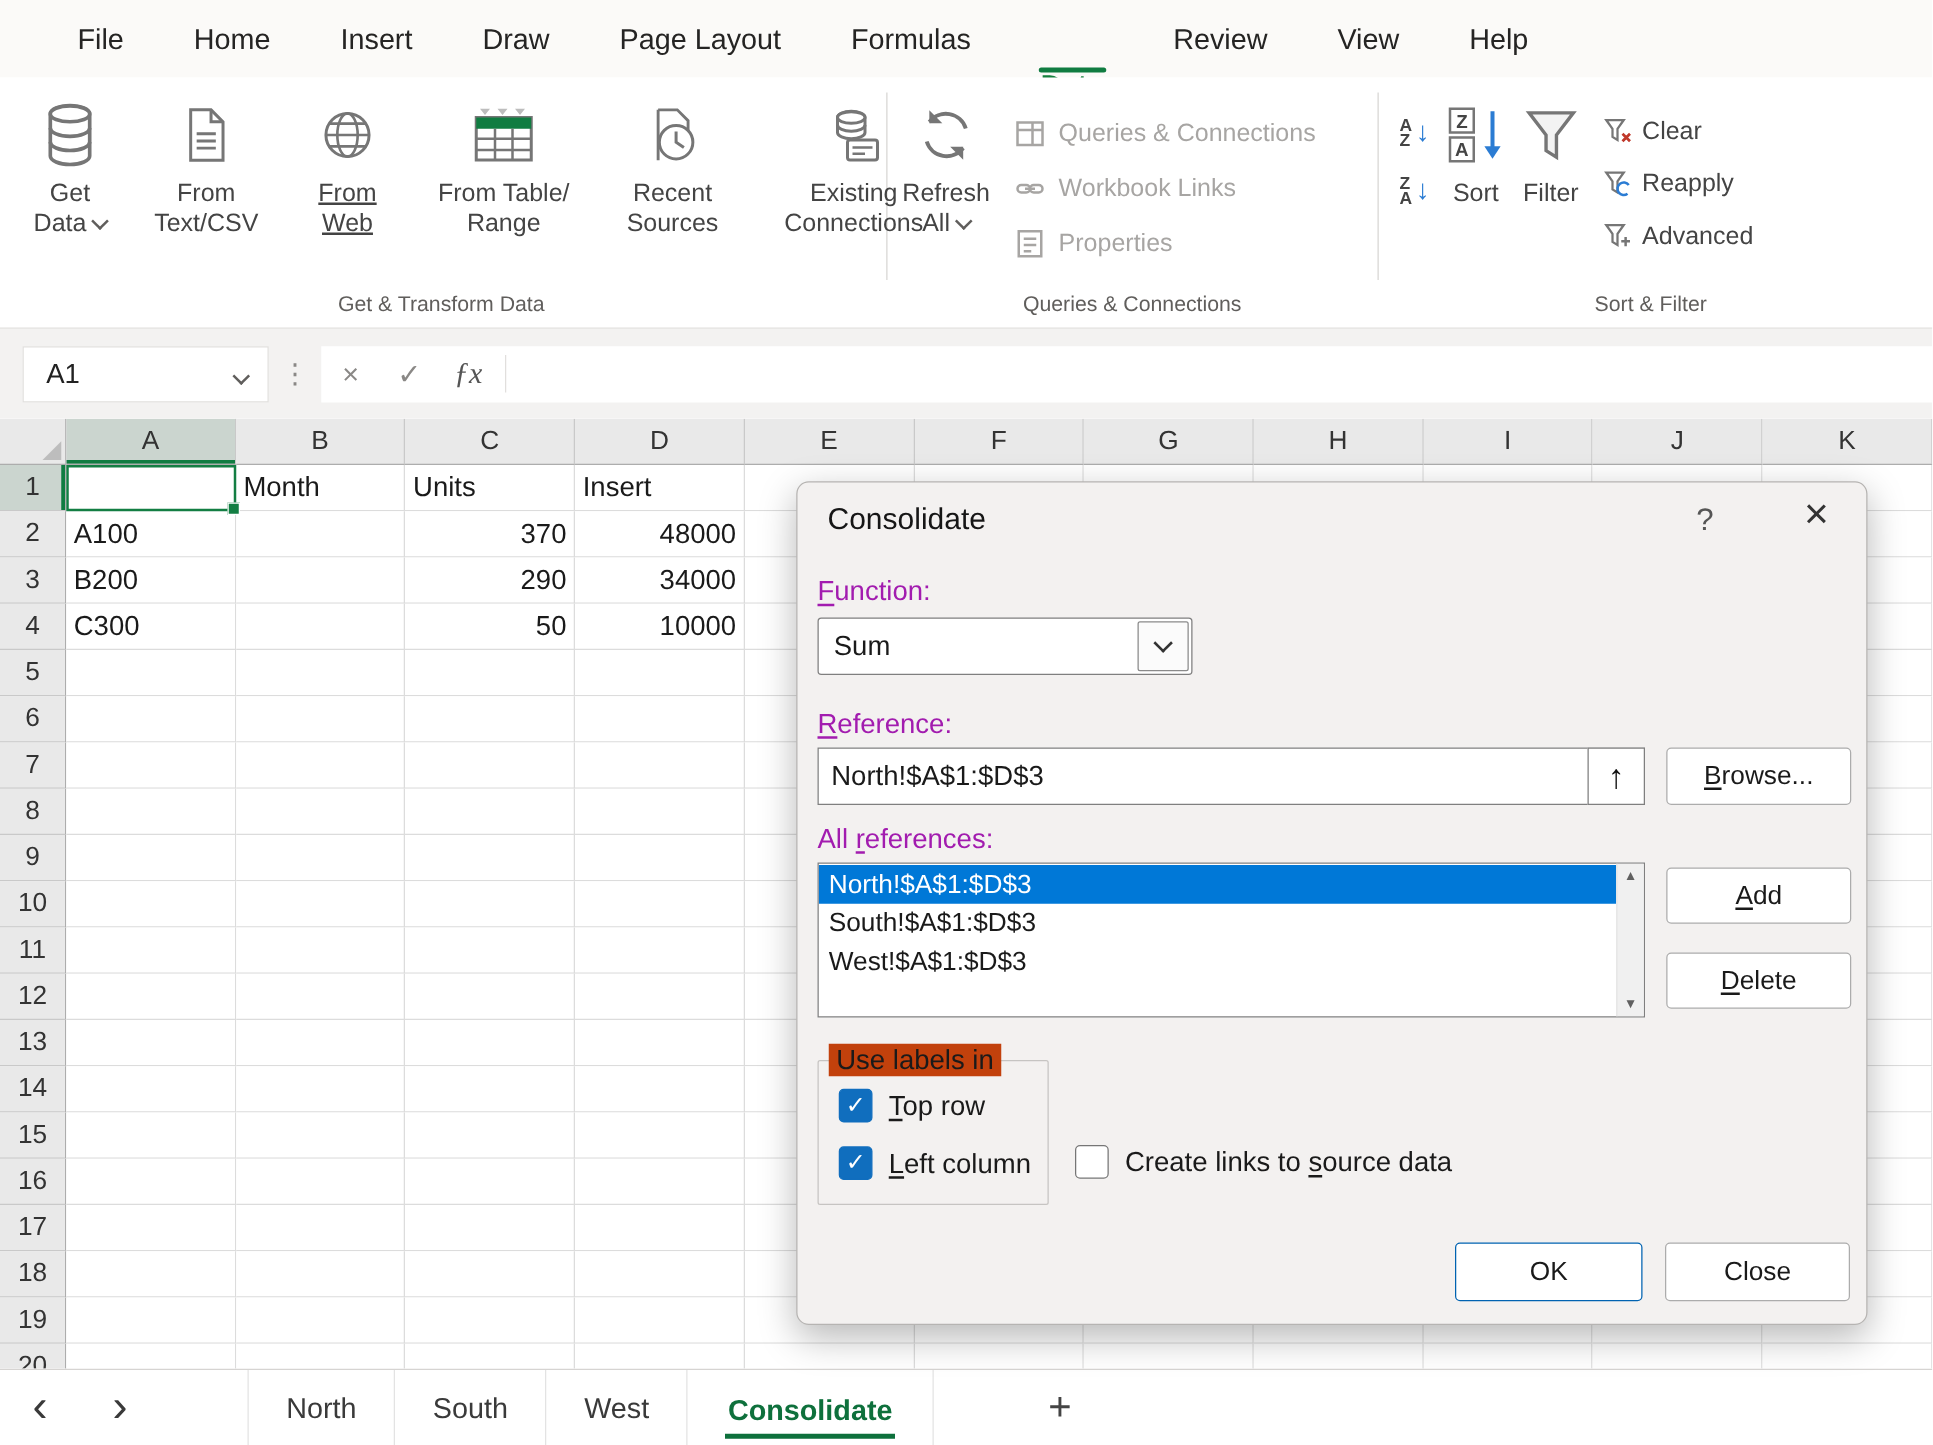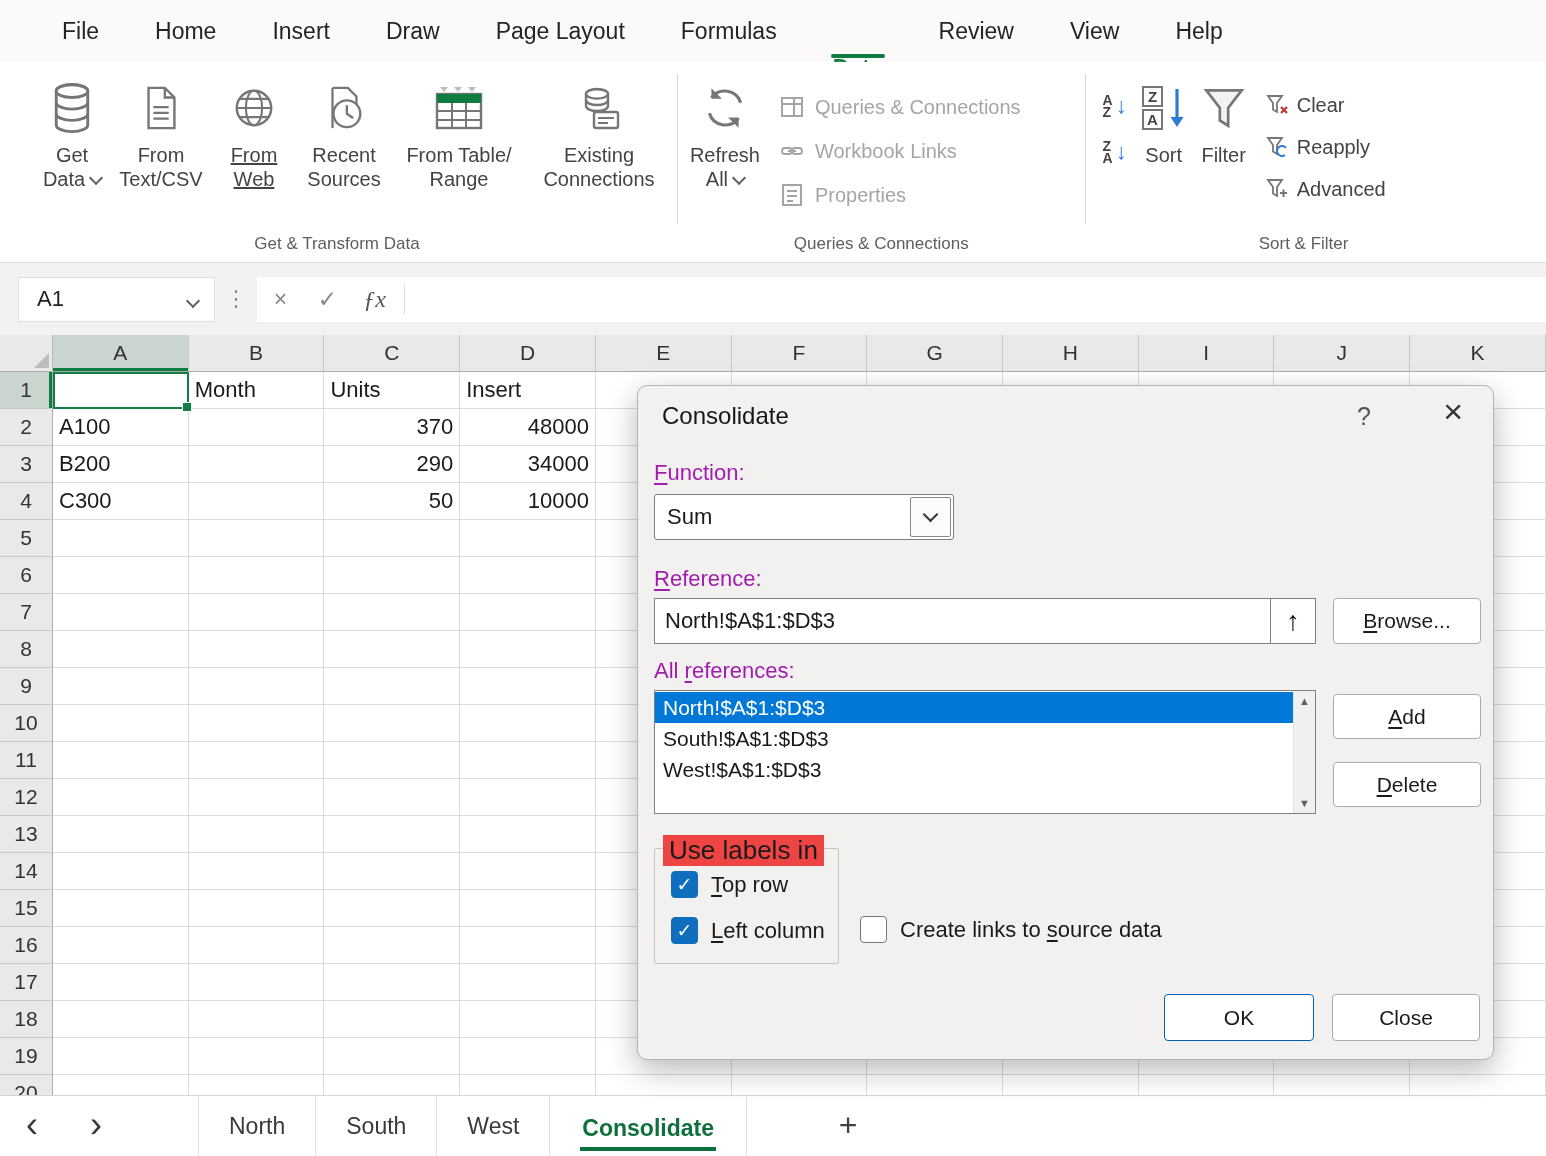--- a/index.html
+++ b/index.html
@@ -12,21 +12,21 @@
   .menu-item.active{font-weight:700;color:#15803d;margin-top:37px;}
   .menu-item.active::after{content:'';position:absolute;left:26px;right:26px;bottom:4px;height:4px;background:#107C41;border-radius:2px;}
 
   
   .ribbon{height:200px;background:#fff;border-bottom:1px solid #E1DFDD;display:flex;position:relative;}
   .rgroup{position:relative;height:200px;}
   .g1{width:706px;}
   .g2{width:438px;}
   .g3{width:500px;}
   .rbuttons{display:flex;padding-top:12px;align-items:flex-start;}
-  .g1 .rbuttons{padding-left:36px;}
+  .g1 .rbuttons{padding-left:20px;gap:20px;}
   .rlabel{position:absolute;bottom:8px;left:0;width:100%;text-align:center;font-size:17px;color:#605E5C;white-space:nowrap;}
   .g3 .rlabel{width:430px;}
   .rdiv{width:1px;background:#D8D6D4;margin:12px 3px 38px;}
   .bigbtn{display:flex;flex-direction:column;align-items:center;padding:6px 4px;color:#444;font-size:20px;text-align:center;line-height:1.18;cursor:default;}
   .bigbtn .icon{height:56px;display:flex;align-items:center;justify-content:center;}
   .blabel{margin-top:8px;}
   .w64{width:64px;} .w96{width:98px;} .w70{width:72px;text-decoration:underline;} .w120{width:122px;} .w90{width:92px;} .w140{width:142px;} .w80{width:80px;}
   .chev{display:inline-block;width:8px;height:8px;border-right:2px solid #605E5C;border-bottom:2px solid #605E5C;transform:rotate(45deg);margin-left:6px;vertical-align:3px;}
   .qcol{display:flex;flex-direction:column;gap:6px;padding-top:14px;margin-left:10px;}
   .smallrow{display:flex;align-items:center;gap:10px;height:38px;font-size:20px;color:#A7A5A3;white-space:nowrap;}
@@ -81,21 +81,21 @@
   .dbtn{position:absolute;background:#fff;border:1px solid #ACACAC;border-radius:4px;font-size:21px;color:#1a1a1a;display:flex;align-items:center;justify-content:center;box-sizing:border-box;font-family:inherit;cursor:default;}
   .dbtn.default{border:1.6px solid #0063B1;}
   .listbox{position:absolute;left:16px;top:304px;width:662px;height:124px;background:#fff;border:1px solid #7F7F7F;box-sizing:border-box;}
   .lb-items{position:absolute;left:0;top:1px;right:22px;bottom:0;overflow:hidden;}
   .lbitem{height:31px;line-height:31px;padding:0 8px;font-size:21px;color:#1a1a1a;white-space:nowrap;}
   .lbitem.sel{background:#0078D7;color:#fff;}
   .lb-scroll{position:absolute;right:0;top:0;bottom:0;width:21px;background:#F0F0F0;border-left:1px solid #E3E3E3;}
   .lb-arrow{position:absolute;left:0;width:100%;text-align:center;font-size:11px;color:#606060;}
   .lb-arrow.up{top:4px;} .lb-arrow.down{bottom:4px;}
   .groupbox{position:absolute;left:16px;top:462px;width:183px;height:114px;border:1px solid #C6C4C2;border-radius:2px;}
-  .gb-label{position:absolute;left:8px;top:-14px;background:#ef4444;padding:0 6px;font-size:26px;color:#1a1a1a;white-space:nowrap;text-align:right;}
+  .gb-label{position:absolute;left:8px;top:-14px;background:#c2410c;padding:0 6px;font-size:22px;color:#1a1a1a;white-space:nowrap;text-align:right;}
   .checkrow{position:absolute;display:flex;align-items:center;gap:13px;font-size:22px;color:#1a1a1a;white-space:nowrap;}
   .cbx{width:27px;height:27px;border:1.6px solid #767676;border-radius:4px;background:#fff;box-sizing:border-box;display:flex;align-items:center;justify-content:center;flex:0 0 27px;}
   .cbx.checked{background:#106EBE;border-color:#106EBE;}
   .cbx.checked::after{content:'✓';color:#fff;font-size:19px;font-weight:700;line-height:1;}
   u{text-decoration:underline;text-underline-offset:3px;}
 
   
   .tabbar{position:absolute;left:0;right:0;bottom:0;height:61px;background:#fff;border-top:1px solid #D6D4D2;display:flex;align-items:stretch;box-sizing:border-box;}
   .tnav{width:64px;text-align:center;line-height:58px;font-size:36px;color:#3A3A3A;}
   .tabs{display:flex;margin-left:70px;}
@@ -153,39 +153,39 @@
             <svg width="46" height="46" viewBox="0 0 48 48">
                 <circle cx="24" cy="24" r="18" fill="#fff" stroke="#767676" stroke-width="2.5"></circle>
                 <ellipse cx="24" cy="24" rx="8.5" ry="18" fill="none" stroke="#767676" stroke-width="2.2"></ellipse>
                 <path d="M6 24h36M9 14.5h30M9 33.5h30" stroke="#767676" stroke-width="2.2" fill="none"></path>
               </svg>
           </span>
           <span class="blabel w70"><span>From Web</span></span>
         </div>
         <div class="bigbtn">
           <span class="icon">
+            <svg width="54" height="50" viewBox="0 0 54 50">
+                <path d="M8 4l4 5 4-5zM22 4l4 5 4-5zM36 4l4 5 4-5z" fill="#BDBDBD"></path>
+                <rect x="5" y="11" width="44" height="34" fill="#fff" stroke="#767676" stroke-width="2.4"></rect>
+                <rect x="5" y="11" width="44" height="9" fill="#107C41"></rect>
+                <path d="M5 28h44M5 37h44M20 20v25M34 20v25" stroke="#767676" stroke-width="2"></path>
+              </svg>
+          </span>
+          <span class="blabel w120"><span>From Table/ Range</span></span>
+        </div>
+        <div class="bigbtn">
+          <span class="icon">
             <svg width="46" height="48" viewBox="0 0 48 48">
                 <path d="M12 3h16l9 9v14" fill="none" stroke="#767676" stroke-width="2.4"></path>
                 <path d="M12 3v42" stroke="#767676" stroke-width="2.4"></path>
                 <circle cx="27" cy="30" r="14" fill="#fff" stroke="#767676" stroke-width="2.5"></circle>
                 <path d="M27 21v9l6.5 4.5" fill="none" stroke="#767676" stroke-width="2.5"></path>
               </svg>
           </span>
           <span class="blabel w90"><span>Recent Sources</span></span>
-        </div>
-        <div class="bigbtn">
-          <span class="icon">
-            <svg width="54" height="50" viewBox="0 0 54 50">
-                <path d="M8 4l4 5 4-5zM22 4l4 5 4-5zM36 4l4 5 4-5z" fill="#BDBDBD"></path>
-                <rect x="5" y="11" width="44" height="34" fill="#fff" stroke="#767676" stroke-width="2.4"></rect>
-                <rect x="5" y="11" width="44" height="9" fill="#107C41"></rect>
-                <path d="M5 28h44M5 37h44M20 20v25M34 20v25" stroke="#767676" stroke-width="2"></path>
-              </svg>
-          </span>
-          <span class="blabel w120"><span>From Table/ Range</span></span>
         </div>
         <div class="bigbtn">
           <span class="icon">
             <svg width="50" height="48" viewBox="0 0 50 48">
                 <path d="M12 10c0-2.8 5-5 11-5s11 2.2 11 5v12c0 2.8-5 5-11 5s-11-2.2-11-5z" fill="#fff" stroke="#767676" stroke-width="2.4"></path>
                 <ellipse cx="23" cy="10" rx="11" ry="4.6" fill="#fff" stroke="#767676" stroke-width="2.4"></ellipse>
                 <path d="M12 16c0 2.8 5 5 11 5s11-2.2 11-5" fill="none" stroke="#767676" stroke-width="2.4"></path>
                 <rect x="20" y="28" width="24" height="16" rx="2" fill="#fff" stroke="#767676" stroke-width="2.4"></rect>
                 <path d="M24 34h16M24 39h10" stroke="#767676" stroke-width="2"></path>
               </svg>

